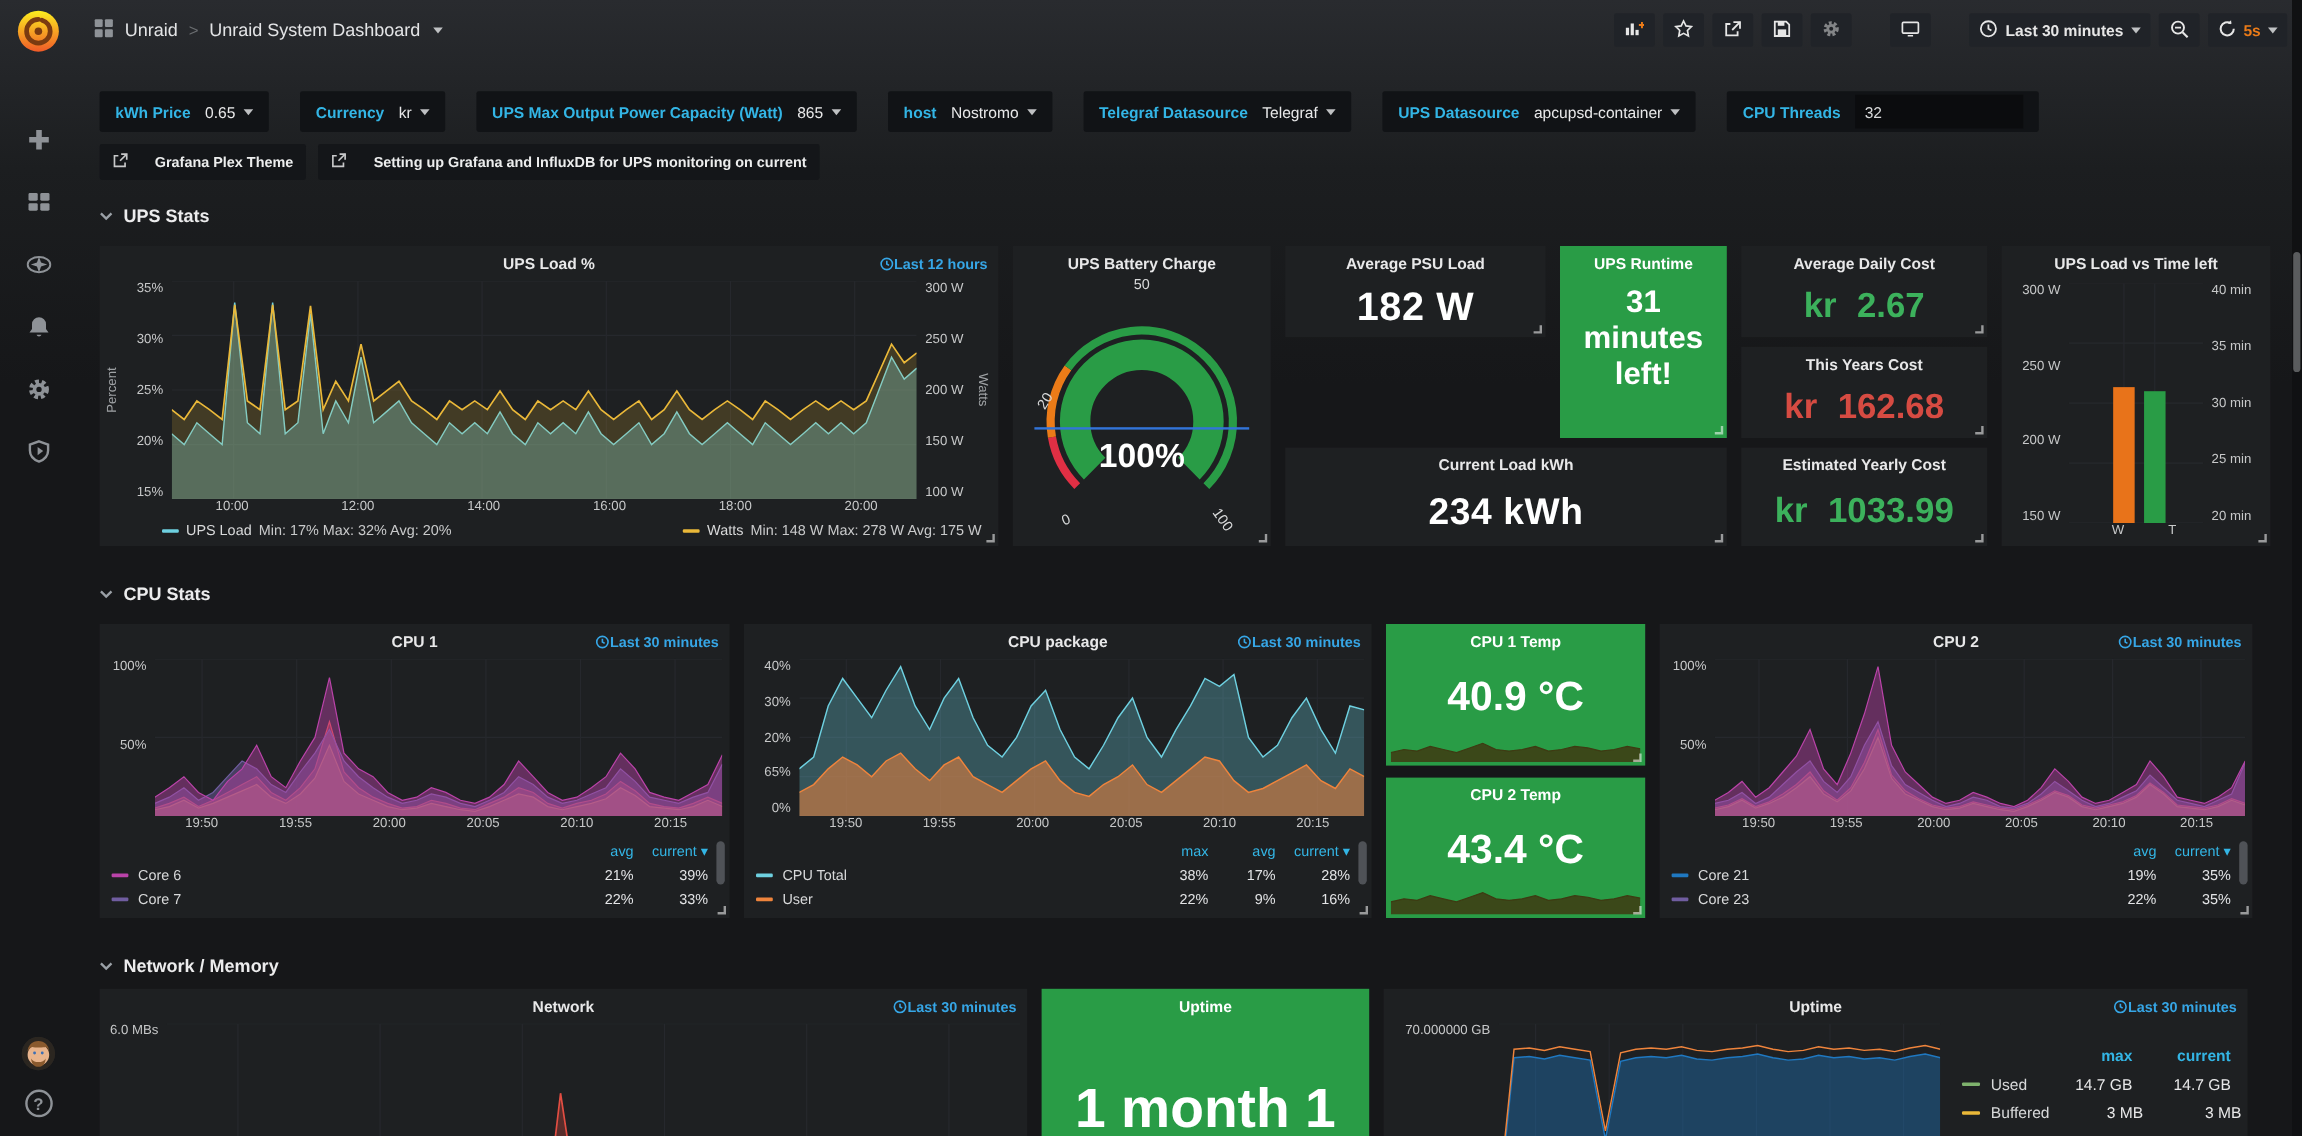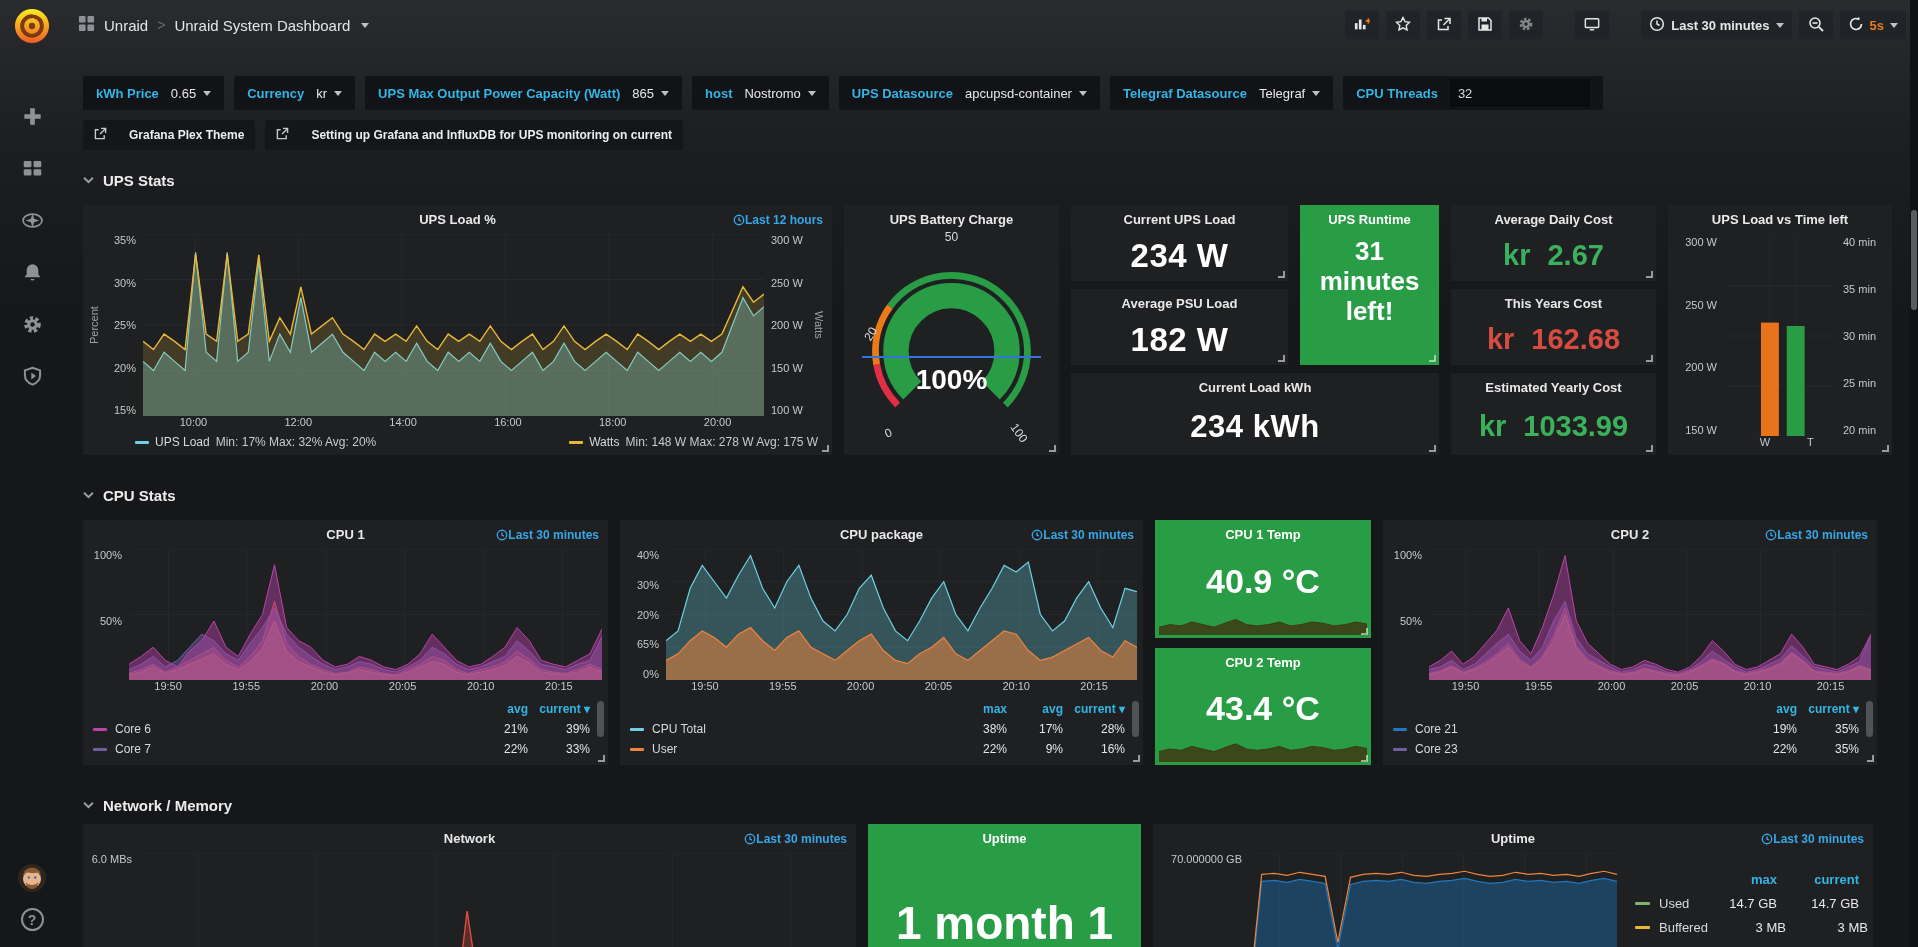--- a/index.html
+++ b/index.html
@@ -27,21 +27,21 @@
   .bc-caret{margin-left:2px}
   .nav-right{margin-left:auto;display:flex;align-items:center;gap:7px}
   .nav-chip{height:28px;min-width:34px;background:#202328;border-radius:2px;display:flex;align-items:center;
     justify-content:center;gap:6px;padding:0 8px;cursor:pointer;color:#e6e6e6;font-weight:700;font-size:13px}
   .nav-chip svg{width:16px;height:16px}
   .nav-gap{width:18px}
   .orange{color:#eb7b18}
   
   .main{margin-left:64px;padding:76px 26px 0 19px;position:relative}
   
-  .var-row{display:flex;gap:10px;align-items:center}
+  .var-row{display:flex;gap:26px;align-items:center}
   .var-chip{height:34px;background:#111316;border-radius:2px;display:flex;align-items:center;gap:12px;padding:0 13px;cursor:pointer}
   .var-label{color:#33b5e5;font-weight:700;font-size:13px}
   .var-value{color:#e8e8e9;font-size:13px;display:flex;align-items:center;gap:7px}
   .caret{width:0;height:0;border-left:4px solid transparent;border-right:4px solid transparent;border-top:5px solid #bfc1c3;display:inline-block}
   .var-input{background:#0b0c0e;border:none;color:#d8d9da;font-size:13px;height:28px;width:140px;padding:0 8px;font-family:inherit}
   
   .links-row{display:flex;gap:10px;margin-top:10px}
   .dash-link{height:30px;background:#141619;border-radius:2px;display:flex;align-items:center;gap:22px;padding:0 11px;
     color:#eceded;font-weight:700;font-size:12px;cursor:pointer}
   .dash-link svg{width:13px;height:13px;stroke:#c7c8c9}
@@ -79,21 +79,21 @@
   .ups-legend{display:flex;justify-content:space-between;align-items:center;height:22px;padding:0 14px 4px 52px;font-size:12px;flex:none}
   .leg-item{display:flex;align-items:center;gap:6px;cursor:pointer}
   .mark{width:14px;height:3px;border-radius:1px;display:inline-block}
   .leg-name{color:#d8d9da}
   .leg-stats{color:#c9cacb}
   
   .lt{position:relative;flex:none;padding:2px 18px 6px 10px;font-size:12px}
   .lt-head,.lt-row{display:grid;align-items:center;height:20px}
   .cols2 .lt-head,.cols2 .lt-row{grid-template-columns:22px 1fr 56px 62px}
   .cols3 .lt-head,.cols3 .lt-row{grid-template-columns:22px 1fr 56px 56px 62px}
-  .lt-head span{color:#33b5e5;font-weight:700;text-align:right;cursor:pointer}
+  .lt-head span{color:#33b5e5;font-weight:400;text-align:right;cursor:pointer}
   .lt-row .lt-name{color:#d8d9da;cursor:pointer}
   .lt-row span{text-align:right;color:#e3e4e6}
   .lt-row span.lt-name{text-align:left}
   .lt i{width:14px;height:3px;border-radius:1px;display:inline-block}
   .lt-thumb{position:absolute;right:4px;top:4px;width:7px;height:36px;background:#4f5257;border-radius:4px;cursor:pointer}
   
   .mem-body{flex:1;display:flex;min-height:0;padding:4px 8px 8px 4px}
   .mem-legend{width:248px;flex:none;padding:14px 6px 0 18px;font-size:13px}
   .mem-legend .lt-head,.mem-legend .lt-row{display:grid;grid-template-columns:24px 1fr 78px 82px;height:24px;align-items:center}
   .mem-legend .lt-head span{color:#33b5e5;font-weight:700;text-align:right}
@@ -322,30 +322,30 @@
         </span>
     </div>
     <div class="var-chip">
       <span class="var-label">host</span>
       <span class="var-value">
           <span>Nostromo</span>
           <span class="caret"></span>
         </span>
     </div>
     <div class="var-chip">
+      <span class="var-label">Telegraf Datasource</span>
+      <span class="var-value">
+          <span>Telegraf</span>
+          <span class="caret"></span>
+        </span>
+    </div>
+    <div class="var-chip">
       <span class="var-label">UPS Datasource</span>
       <span class="var-value">
           <span>apcupsd-container</span>
-          <span class="caret"></span>
-        </span>
-    </div>
-    <div class="var-chip">
-      <span class="var-label">Telegraf Datasource</span>
-      <span class="var-value">
-          <span>Telegraf</span>
           <span class="caret"></span>
         </span>
     </div>
     <div class="var-chip">
       <span class="var-label">CPU Threads</span>
       <input class="var-input" value="32" style="">
     </div>
   </div>
 
   <div class="links-row">
@@ -456,24 +456,20 @@
         <span class="gtick g0">0</span>
         <span class="gtick g20">20</span>
         <span class="gtick g50">50</span>
         <span class="gtick g100">100</span>
         <div class="gauge-line"></div>
         <div class="gauge-value">100%</div>
       </div>
     </section>
 
     <div class="ups-c">
-      <section class="panel">
-        <div class="panel-title">Current UPS Load</div>
-        <div class="stat-val">234 W</div>
-      </section>
       <section class="panel green runtime">
         <div class="panel-title">UPS Runtime</div>
         <div class="runtime-val">31 minutes left!</div>
       </section>
       <section class="panel">
         <div class="panel-title">Average PSU Load</div>
         <div class="stat-val">182 W</div>
       </section>
       <section class="panel kwh-panel">
         <div class="panel-title">Current Load kWh</div>

